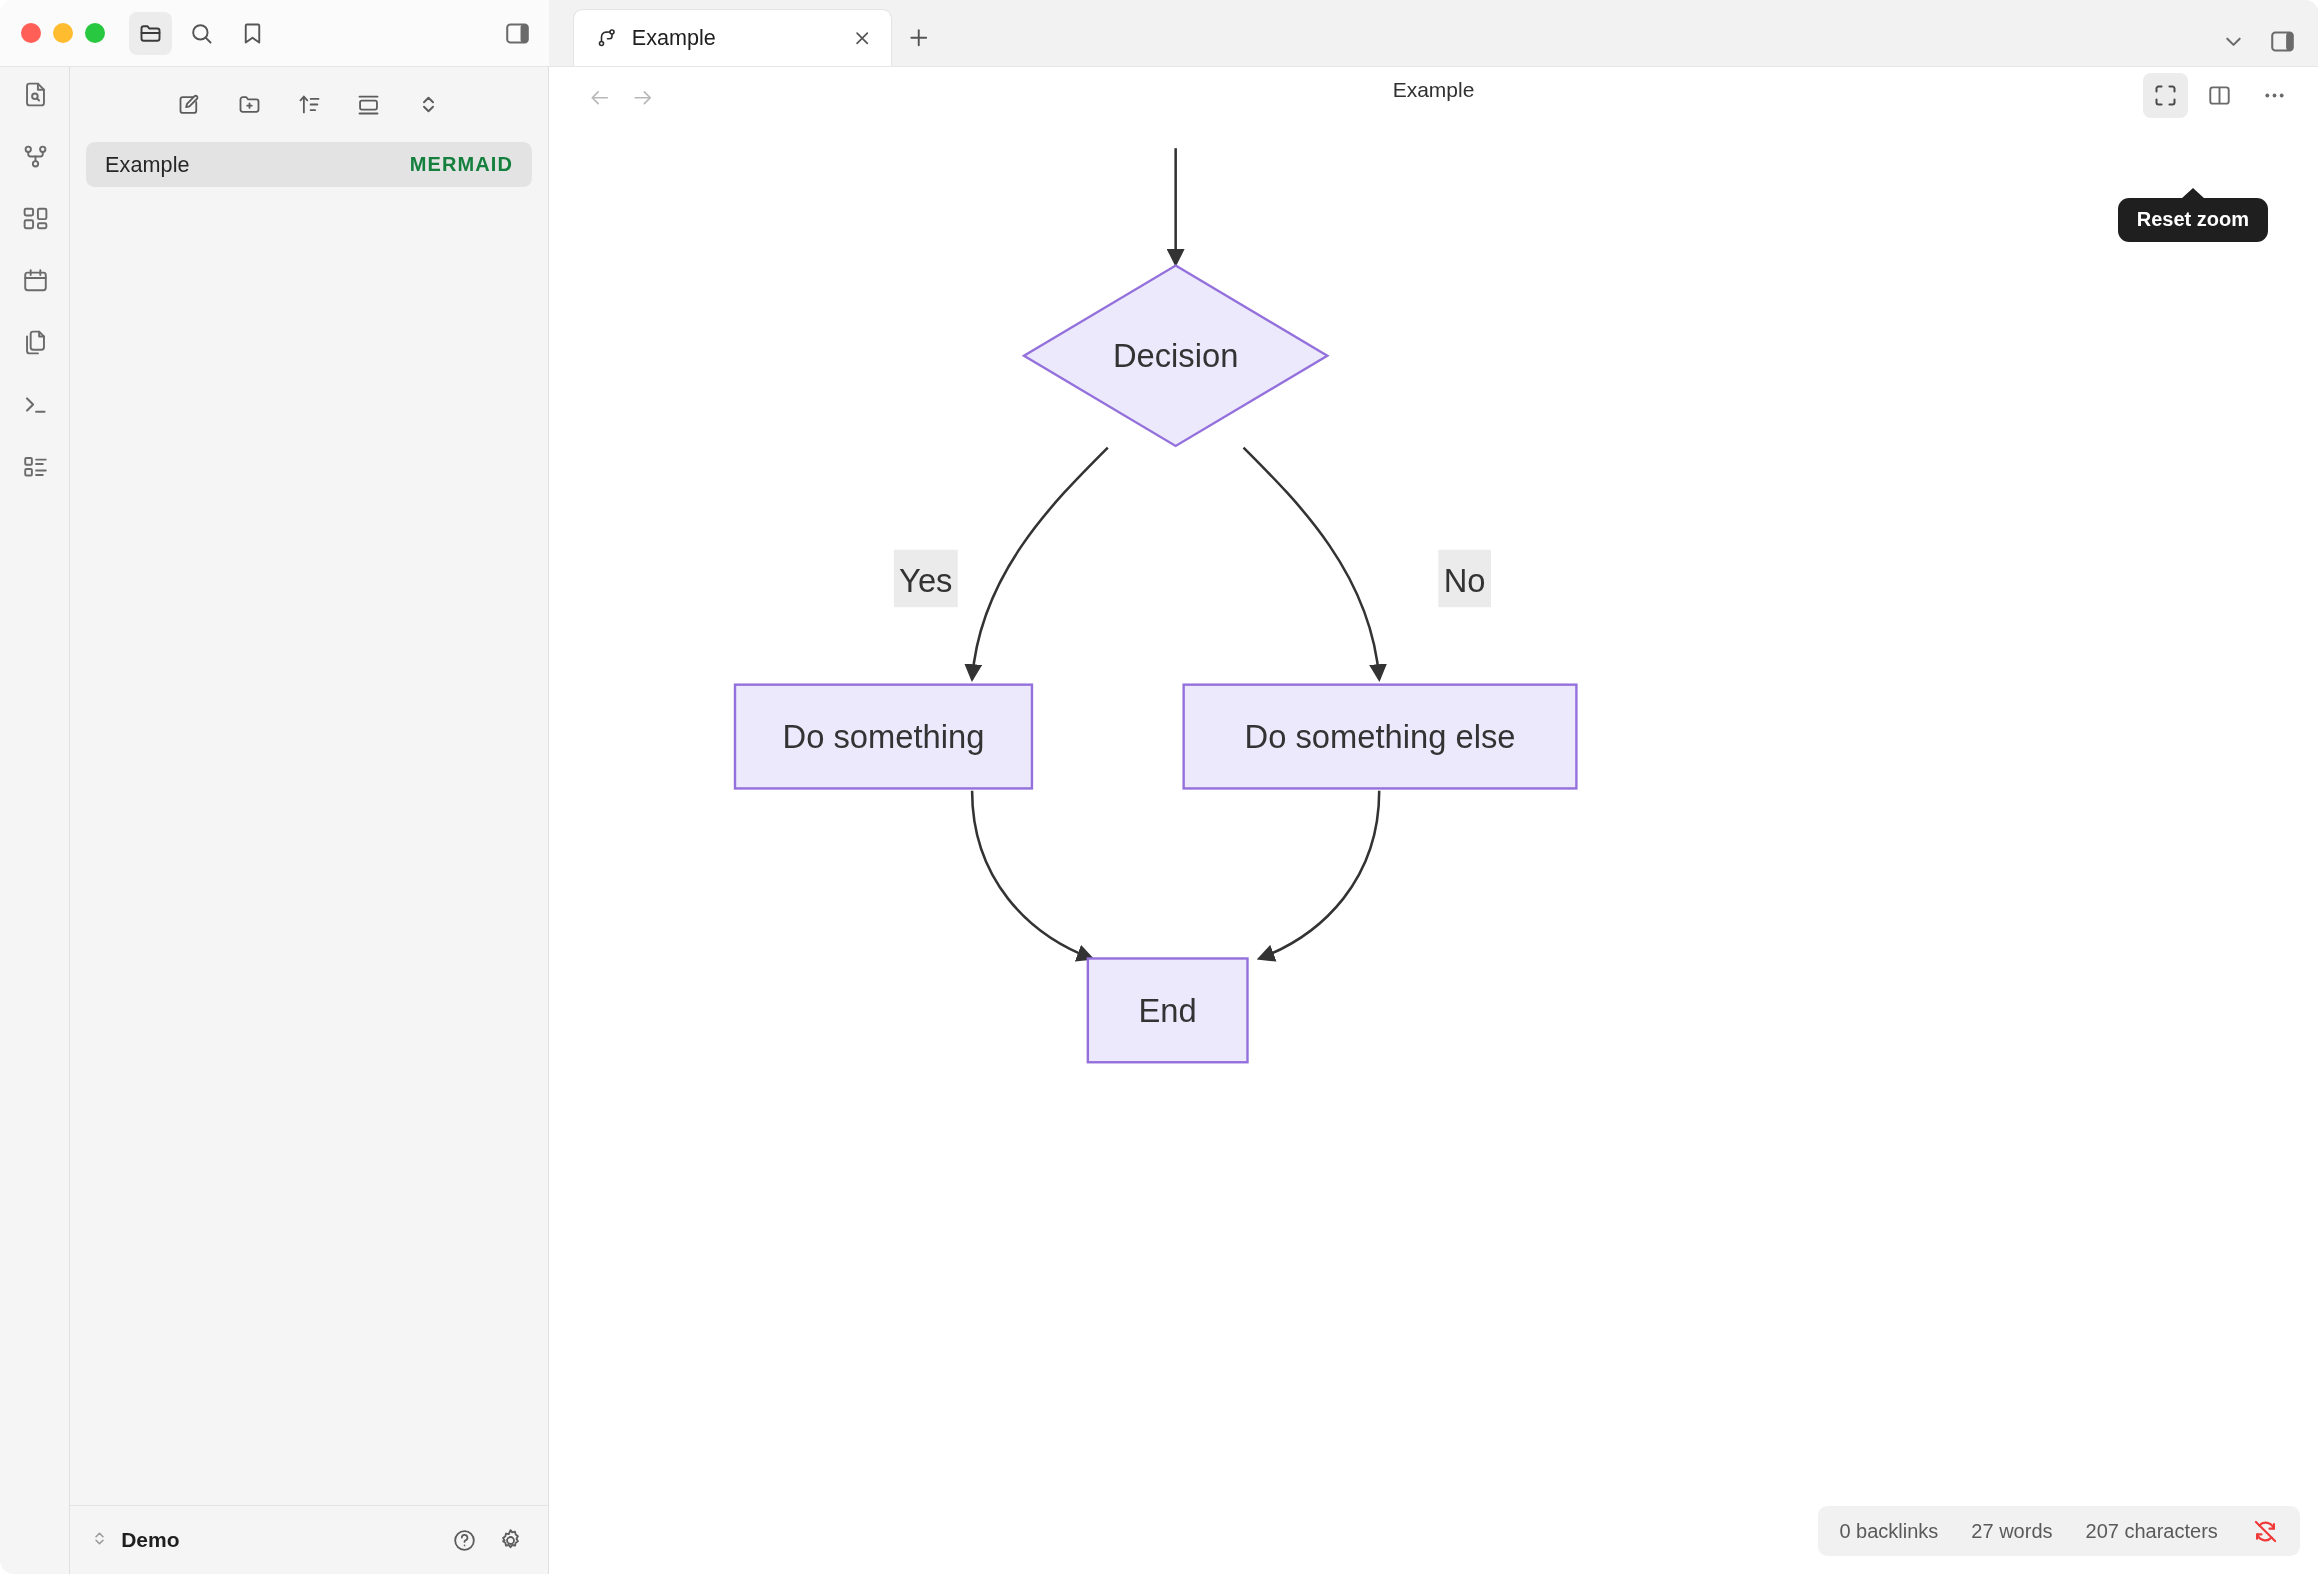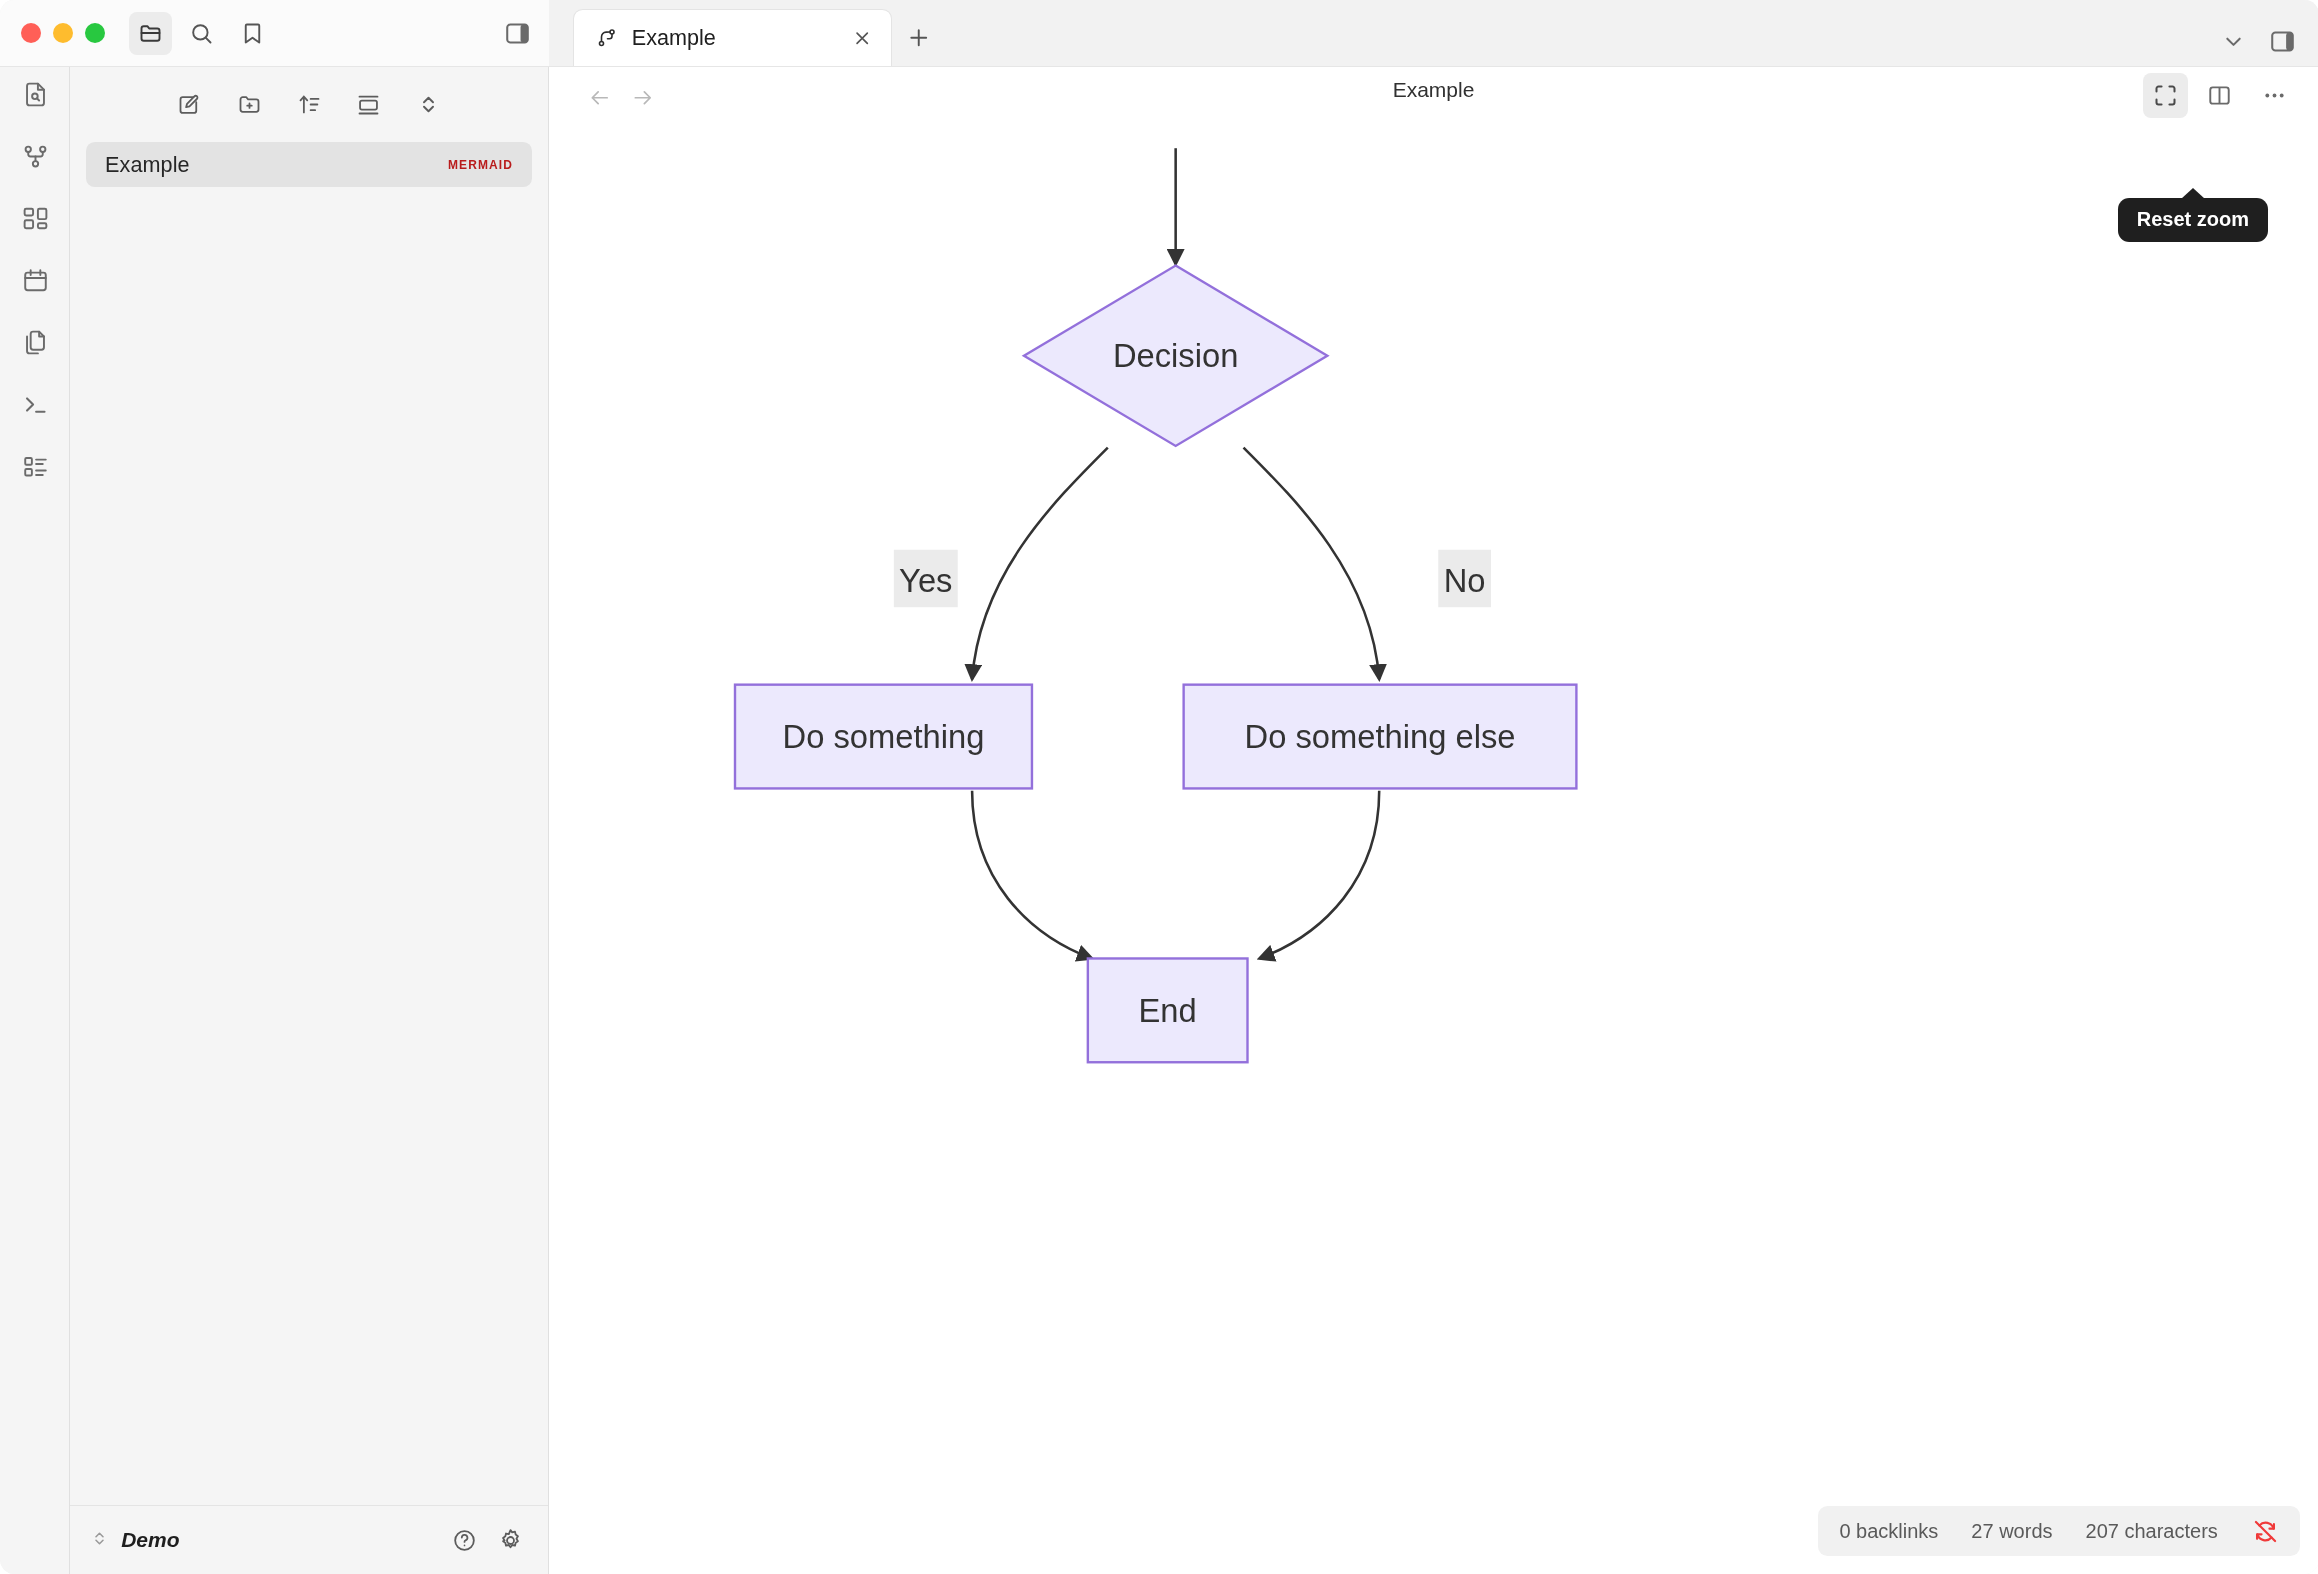--- a/index.html
+++ b/index.html
@@ -87,31 +87,31 @@
   #fp-list { flex: 1; padding: 8px 16px 0 16px; }
   .file-row {
     height: 45px; border-radius: 8.8px;
     display: flex; align-items: center; justify-content: space-between;
     padding: 0 19px;
     cursor: pointer;
   }
   .file-row.selected { background: #e3e3e3; }
   .file-name { font-size: 21.6px; color: #262626; letter-spacing: 0.1px; }
   .file-badge {
-    font-size: 12px; color: #b91c1c; letter-spacing: 1.1px; font-weight: 600; margin-left: 12px;
+    font-size: 20px; color: #15803d; letter-spacing: 1.1px; font-weight: 600; margin-left: 12px;
   }
   #fp-footer {
     height: 69px;
     border-top: 1.6px solid #e4e4e4;
     background: #f5f5f5;
     display: flex; align-items: center;
     padding: 0 24px 0 19px;
   }
   #vault-switch {
-    display: flex; align-items: flex-start; gap: 11.2px; cursor: pointer; font-style: italic;
+    display: flex; align-items: flex-start; gap: 11.2px; cursor: pointer;
   }
   #vault-name { font-size: 21px; color: #1f1f1f; font-weight: 700; }
   #fp-footer-right { margin-left: auto; display: flex; gap: 19px; align-items: center; }
   .fp-foot-btn { cursor: pointer; display: flex; }
 
   
   #tabbar {
     position: absolute; left: 549px; top: 0;
     width: 1769px; height: 67px;
     background: #f2f2f2;

